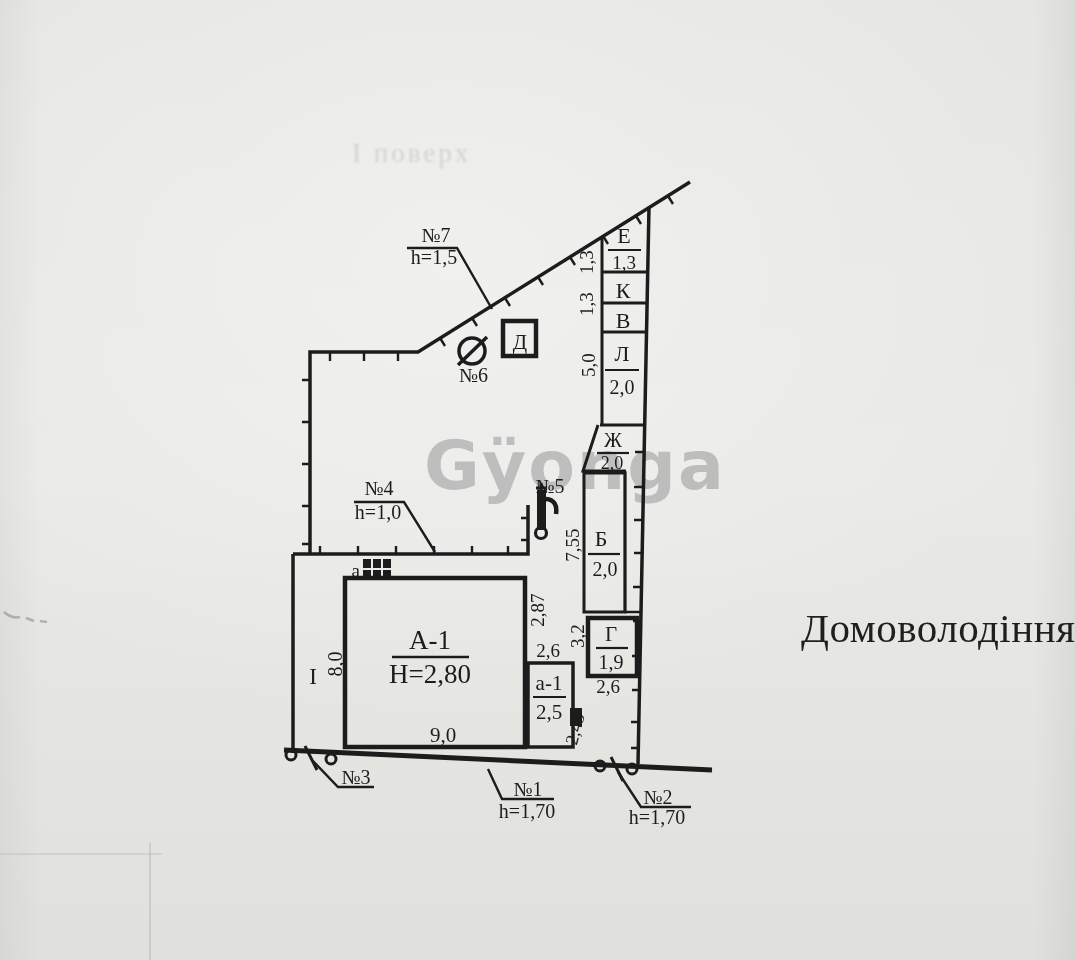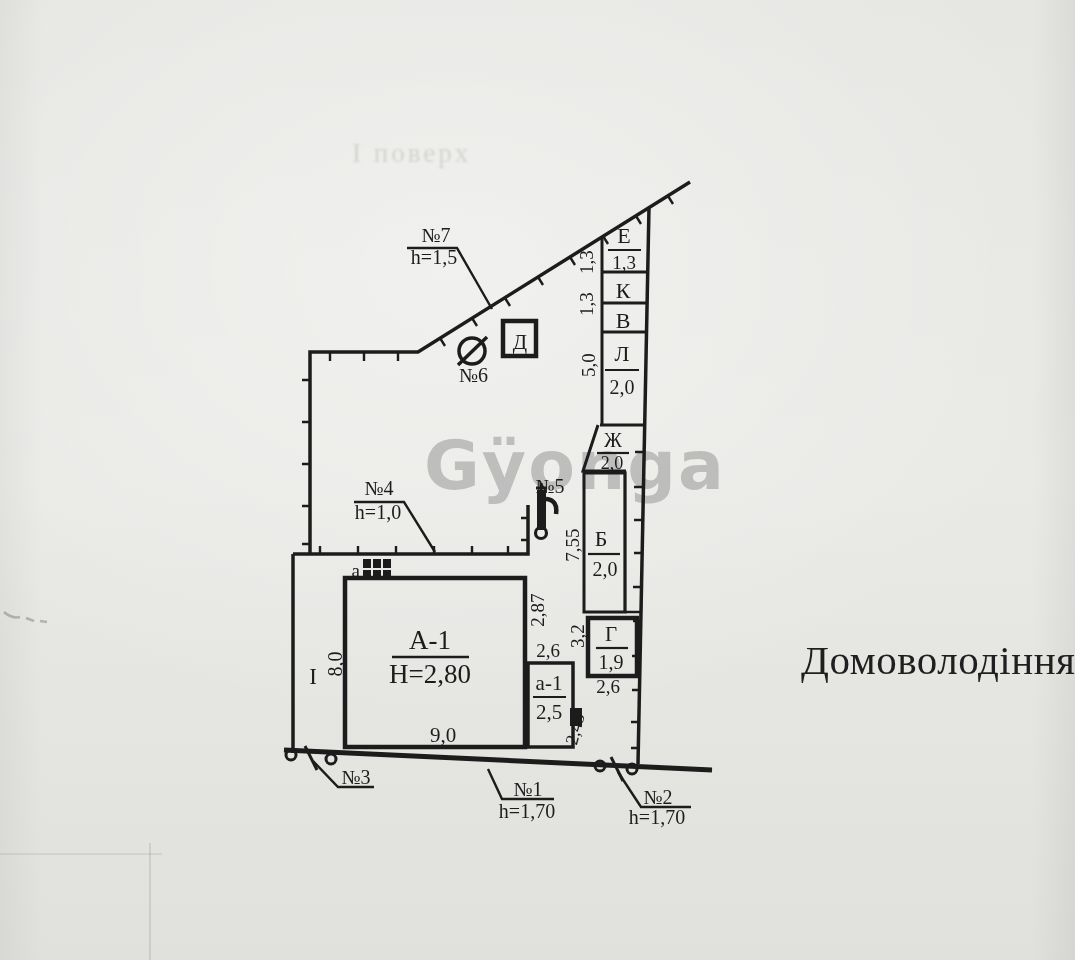--- a/index.html
+++ b/index.html
@@ -16,21 +16,21 @@
     position:absolute;left:352px;top:138px;font-size:27px;letter-spacing:3px;
     color:#b7b8b2;opacity:.5;filter:blur(1.3px);white-space:nowrap;
   }
   .watermark{
     position:absolute;left:424px;top:426px;
     font-family:"DejaVu Sans",sans-serif;font-weight:bold;font-size:68px;
     color:#8f9090;opacity:.5;letter-spacing:2px;white-space:nowrap;
   }
   .right-title{
     position:absolute;left:801px;top:604px;font-size:41px;color:#1f1f1f;
-    letter-spacing:.5px;white-space:nowrap;margin-top:32px;
+    letter-spacing:.5px;white-space:nowrap;
   }
   .art-v{position:absolute;left:149px;top:843px;width:2px;height:117px;background:rgba(150,152,148,.28);}
   .art-h{position:absolute;left:0;top:853px;width:162px;height:2px;background:rgba(150,152,148,.2);}
   svg{position:absolute;left:0;top:0;}
   svg text{fill:#1c1c1c;font-family:"Liberation Serif",serif;}
   .ln{stroke:#1c1c1c;fill:none;}
 </style>
 </head>
 <body>
 

